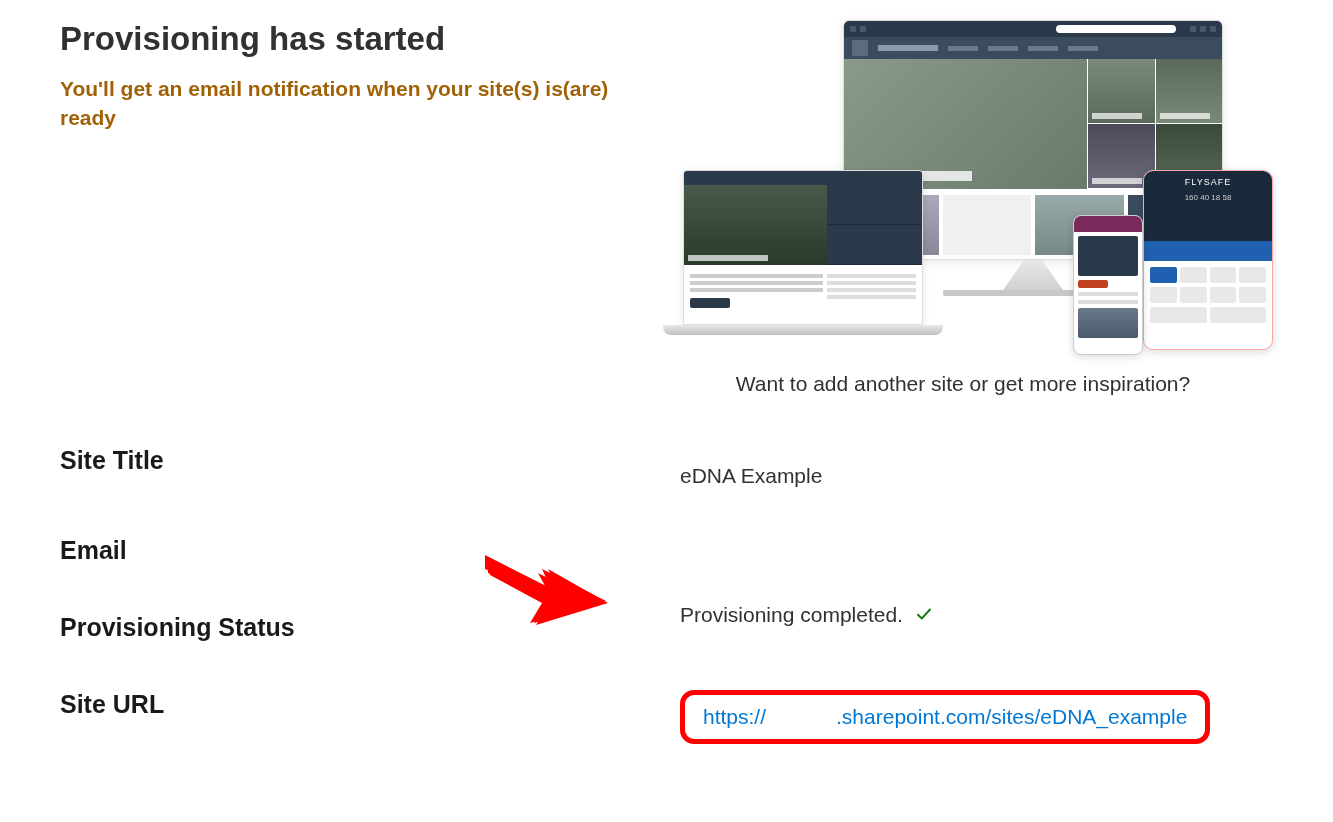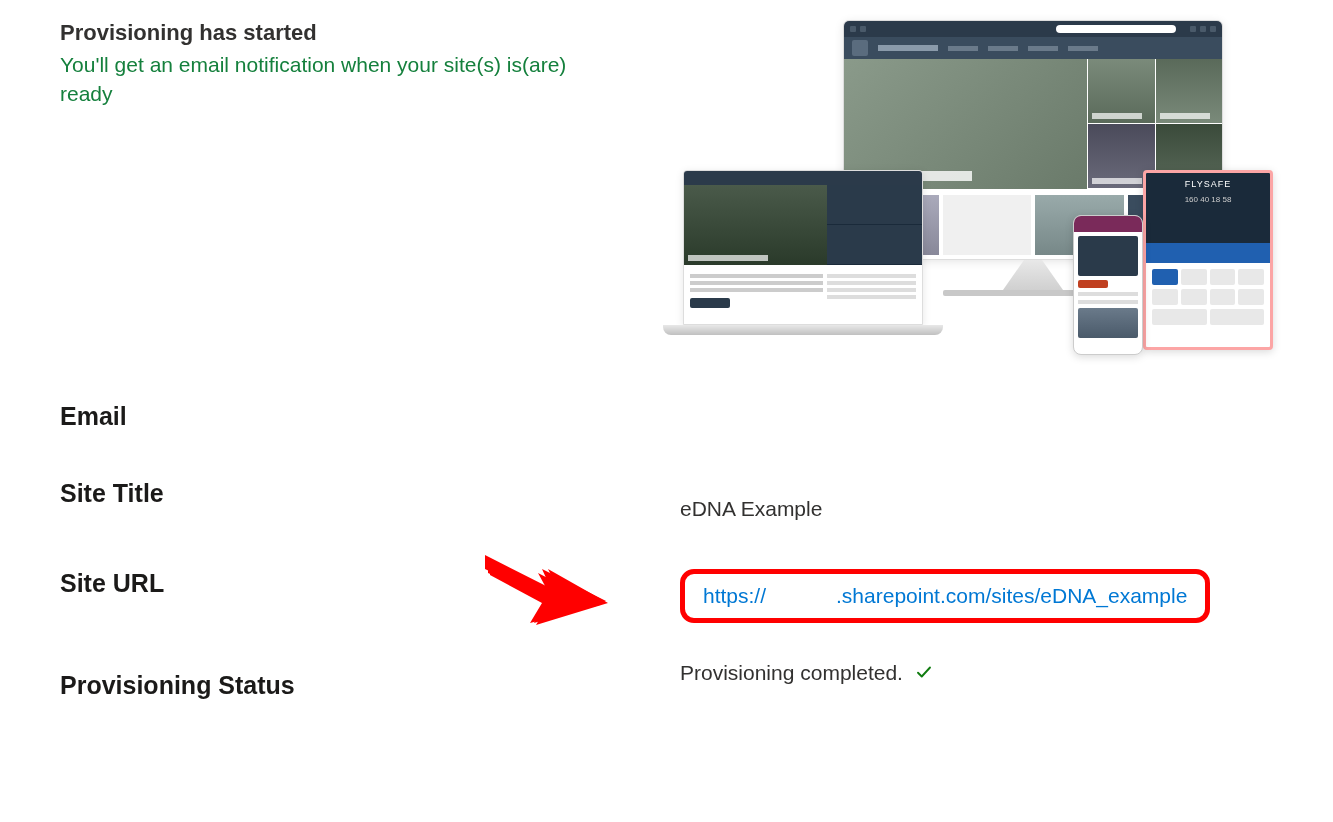--- a/index.html
+++ b/index.html
@@ -20,29 +20,29 @@
     }
     .header-section {
       display: flex;
       justify-content: space-between;
       align-items: flex-start;
     }
     .title-area {
       flex: 0 0 550px;
     }
     .page-title {
-      font-size: 22px;
+      font-size: 33px;
       font-weight: 600;
       color: #323130;
-      margin-bottom: 4px;
+      margin-bottom: 16px;
     }
     .page-subtitle {
       font-size: 21px;
-      font-weight: 400;
-      color: #15803d;
+      font-weight: 700;
+      color: #a16207;
       line-height: 1.4;
     }
     .preview-area {
       flex: 0 0 620px;
       text-align: center;
     }
     .device-mockup {
       width: 620px;
       height: 340px;
       position: relative;
@@ -235,22 +235,22 @@
     .phone-img{height:30px;background:linear-gradient(#6a7a8a,#4a5a6a);margin:4px;border-radius:2px;}
 
     
     .tablet {
       position: absolute;
       right: 0;
       top: 150px;
       width: 130px;
       height: 180px;
       background: #fff;
-      border: 3px solid #fca5a5;
-      border-radius: 4px;
+      border: 1px solid #fca5a5;
+      border-radius: 10px;
       box-shadow: 0 2px 8px rgba(0,0,0,0.15);
       overflow: hidden;
     }
     .tablet-hero{height:70px;background:#1a2a3a;color:#fff;padding:6px;}
     .tablet-hero .tlogo{font-size:9px;letter-spacing:1px;color:#fff;font-weight:300;}
     .tablet-hero .ttimer{font-size:8px;margin-top:6px;color:#ccc;}
     .tablet-section{height:20px;background:#2060b0;margin:0;}
     .tablet-body{padding:6px;}
     .tablet-body .trow{display:flex;gap:3px;margin-bottom:4px;}
     .tablet-body .tbox{flex:1;height:16px;background:#e8e8e8;border-radius:2px;}
@@ -436,51 +436,52 @@
 
         <div class="phone">
           <div class="phone-header"></div>
           <div class="phone-card"></div>
           <div class="phone-btn"></div>
           <div class="phone-text"></div>
           <div class="phone-text"></div>
           <div class="phone-img"></div>
         </div>
       </div>
+      <div class="inspiration-text">Want to add another site or get more inspiration?</div>
     </div>
   </div>
 
   <div class="details-section">
+    <div class="detail-row title-row">
+      <div class="detail-label">Site Title</div>
+      <div class="detail-value">eDNA Example</div>
+    </div>
     <div class="detail-row">
       <div class="detail-label">Email</div>
       <div class="detail-value"></div>
-    </div>
-    <div class="detail-row title-row">
-      <div class="detail-label">Site Title</div>
-      <div class="detail-value">eDNA Example</div>
-    </div>
-    <div class="detail-row url-row">
-      <div class="detail-label">Site URL</div>
-      <div class="detail-value">
-        <span class="url-box">
-          <a href="#" class="url-link"><span>https://</span><span class="url-gap"></span><span>.sharepoint.com/sites/eDNA_example</span></a>
-        </span>
-      </div>
     </div>
     <div class="detail-row status-row">
       <div class="detail-label">Provisioning Status</div>
       <div class="detail-value">
         <span>Provisioning completed.</span>
         <span class="checkmark">
           <svg width="18" height="18" viewBox="0 0 24 24">
               <path d="M4 13 L9 18 L20 6" stroke="#107c10" stroke-width="2.5" fill="none" stroke-linecap="round" stroke-linejoin="round"></path>
             </svg>
         </span>
       </div>
     </div>
+    <div class="detail-row url-row">
+      <div class="detail-label">Site URL</div>
+      <div class="detail-value">
+        <span class="url-box">
+          <a href="#" class="url-link"><span>https://</span><span class="url-gap"></span><span>.sharepoint.com/sites/eDNA_example</span></a>
+        </span>
+      </div>
+    </div>
   </div>
 </div>
 
 <svg class="red-arrow" viewBox="0 0 130 80">
   <path d="M 10 20 L 70 50 L 58 28 L 120 60 L 50 78 L 62 58 L 10 30 Z" fill="#ff0000"></path>
   <path d="M 5 10 L 80 48 L 68 24 L 128 58 L 56 80 L 70 56 L 5 24 Z" fill="#ff0000"></path>
 </svg>
 <svg class="red-arrow" viewBox="0 0 130 80" style="left:480px;top:545px;">
   <polygon points="8,14 72,46 62,24 126,56 54,78 66,54 8,28" fill="#ff0000"></polygon>
 </svg>

